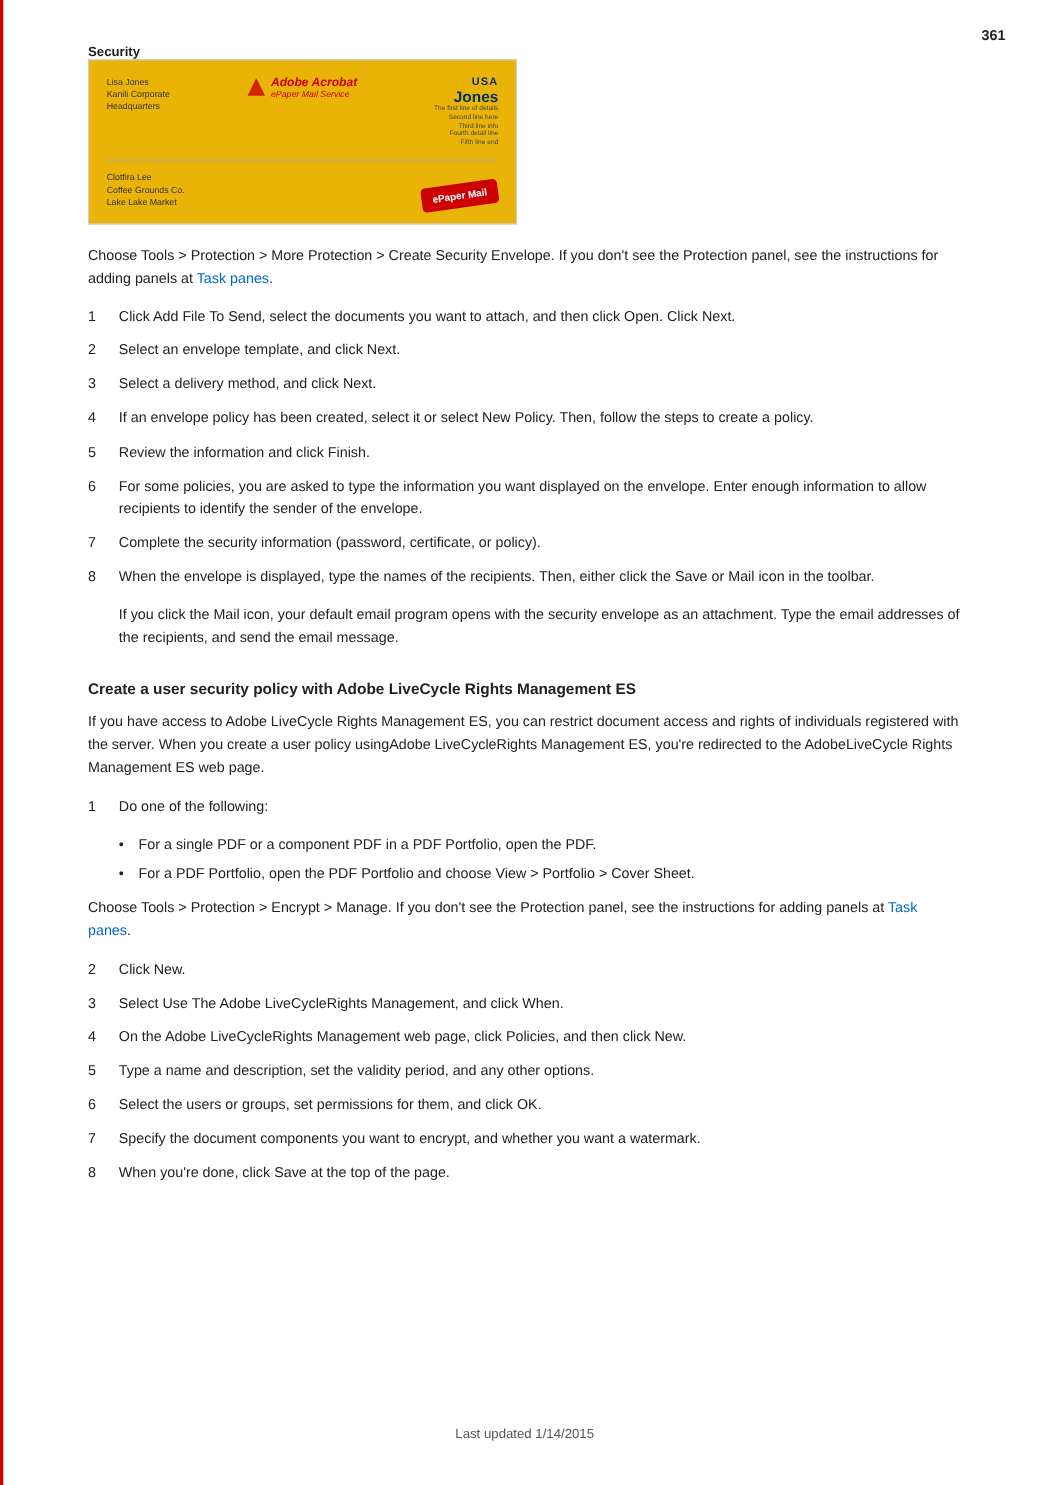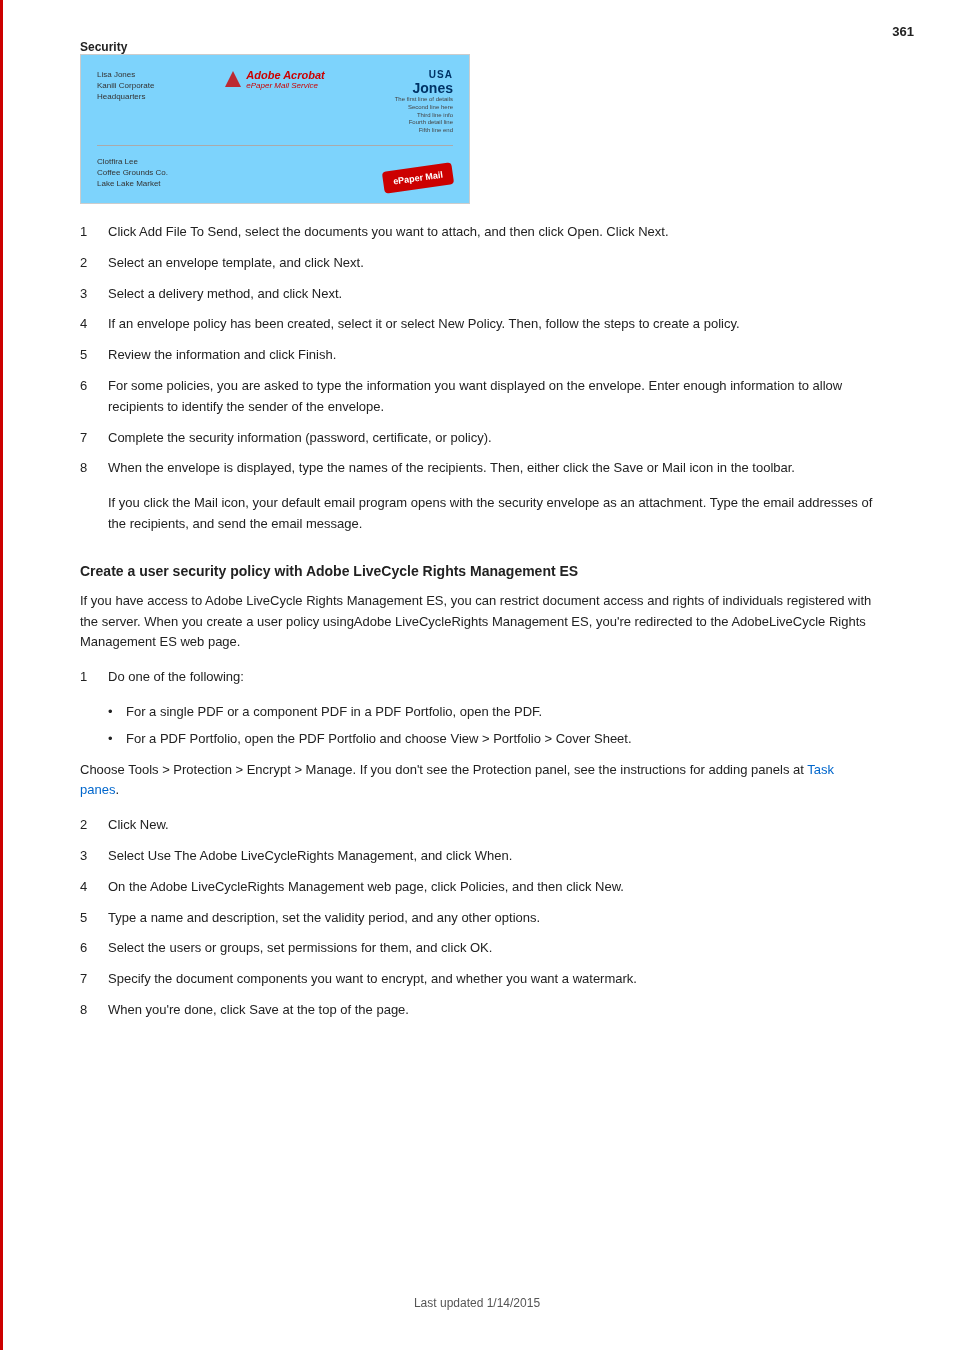--- a/index.html
+++ b/index.html
@@ -34,21 +34,21 @@
       font-weight: bold;
       color: #222;
       margin-bottom: 0;
     }
 
     .envelope-image-box {
       border: 1px solid #cccccc;
       width: 390px;
       height: 150px;
       margin-bottom: 18px;
-      background: #7dd3fc;
+      background: #eab308;
       position: relative;
       overflow: hidden;
       display: flex;
       flex-direction: column;
       justify-content: space-around;
       padding: 12px 16px;
     }
 
     .envelope-top-row {
       display: flex;
@@ -272,20 +272,23 @@
     <div class="envelope-to-row">
       <div class="envelope-to-address">
         <span>Clotfira Lee</span><br>
         <span>Coffee Grounds Co.</span><br>
         <span>Lake Lake Market</span>
       </div>
       <div class="envelope-epaper-badge">ePaper Mail</div>
     </div>
   </div>
 
+  <p class="body-text">
+    <span>Choose Tools &gt; Protection &gt; More Protection &gt; Create Security Envelope. If you don't see the Protection panel, see the instructions for adding panels at </span><a class="link" href="#">Task panes</a><span>.</span>
+  </p>
 
   <ol class="ordered-list">
   <li>
         <span class="list-num">1</span>
         <span class="list-content">Click Add File To Send, select the documents you want to attach, and then click Open. Click Next.</span>
       </li>
       <li>
         <span class="list-num">2</span>
         <span class="list-content">Select an envelope template, and click Next.</span>
       </li>

